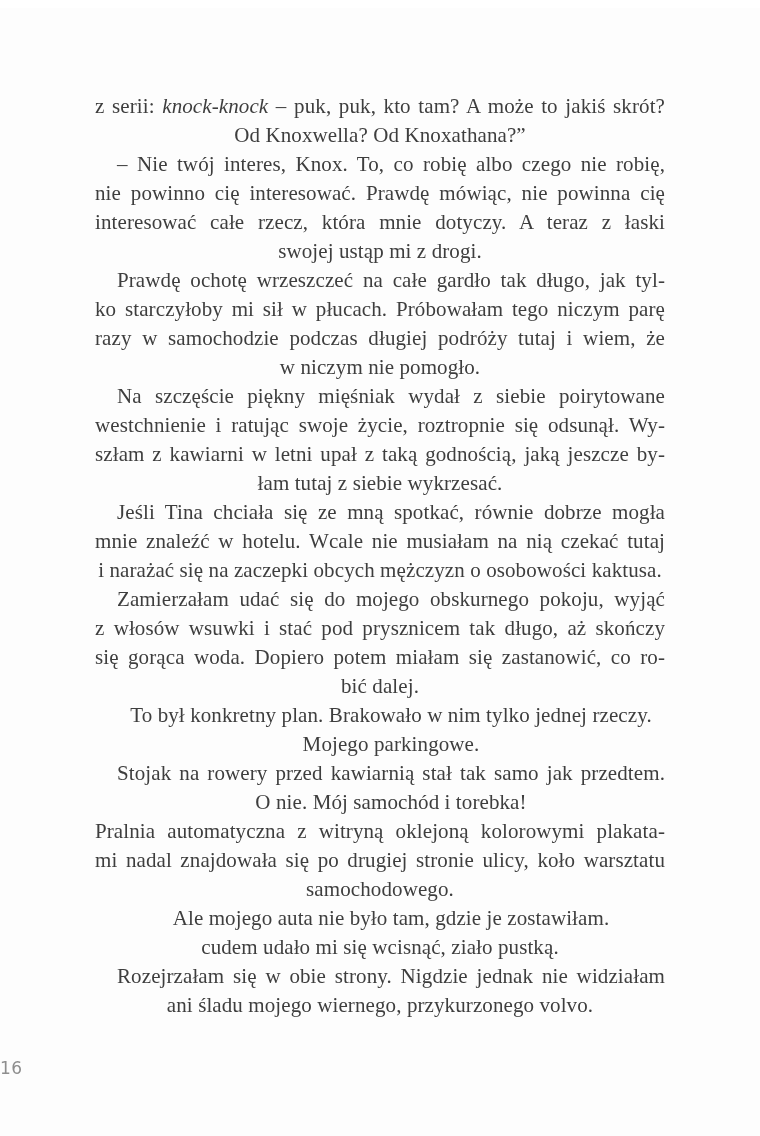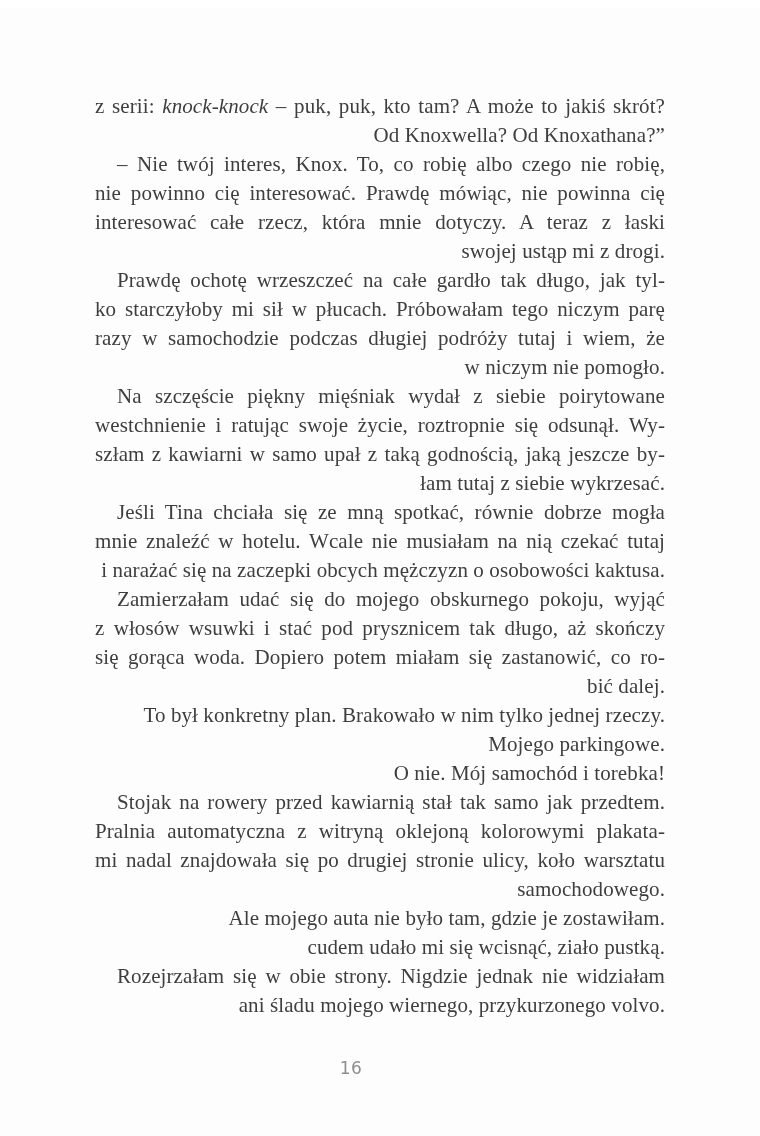--- a/index.html
+++ b/index.html
@@ -27,76 +27,74 @@
     top: 84px;
     width: 570px;
     font-size: 21px;
     line-height: 29px;
     letter-spacing: 0.1px;
   }
   .line {
     height: 29px;
     overflow: hidden;
     white-space: nowrap;
-    text-align: right;
+    text-align: center;
   }
   .line.just {
     white-space: normal;
     text-align: justify;
     text-align-last: justify;
   }
   .line.ind {
     padding-left: 22px;
   }
   .line i {
     font-style: italic;
   }
   .page-number {
     position: absolute;
     left: 0;
     top: 1050px;
     width: 616px;
-    text-align: center;
     font-family: "DejaVu Sans", sans-serif;
     font-size: 17px;
     letter-spacing: 0.5px;
     color: #8e8e8e;
-    margin-left: 43px;
   }
 </style>
 </head>
 <body>
 
 <div class="page" style="background: rgb(253, 253, 253); color: rgb(62, 62, 62);">
   <div class="text-block">
       <div class="line just"><span>z serii: </span><i>knock-knock</i><span> – puk, puk, kto tam? A może to jakiś skrót?</span></div>
       <div class="line"><span>Od Knoxwella? Od Knoxathana?”</span></div>
       <div class="line ind just"><span>– Nie twój interes, Knox. To, co robię albo czego nie robię,</span></div>
       <div class="line just"><span>nie powinno cię interesować. Prawdę mówiąc, nie powinna cię</span></div>
       <div class="line just"><span>interesować całe rzecz, która mnie dotyczy. A teraz z łaski</span></div>
       <div class="line"><span>swojej ustąp mi z drogi.</span></div>
       <div class="line ind just"><span>Prawdę ochotę wrzeszczeć na całe gardło tak długo, jak tyl-</span></div>
       <div class="line just"><span>ko starczyłoby mi sił w płucach. Próbowałam tego niczym parę</span></div>
       <div class="line just"><span>razy w samochodzie podczas długiej podróży tutaj i wiem, że</span></div>
       <div class="line"><span>w niczym nie pomogło.</span></div>
       <div class="line ind just"><span>Na szczęście piękny mięśniak wydał z siebie poirytowane</span></div>
       <div class="line just"><span>westchnienie i ratując swoje życie, roztropnie się odsunął. Wy-</span></div>
-      <div class="line just"><span>szłam z kawiarni w samo upał z taką godnością, jaką jeszcze by-</span></div>
+      <div class="line just"><span>szłam z kawiarni w letni upał z taką godnością, jaką jeszcze by-</span></div>
       <div class="line"><span>łam tutaj z siebie wykrzesać.</span></div>
       <div class="line ind just"><span>Jeśli Tina chciała się ze mną spotkać, równie dobrze mogła</span></div>
       <div class="line just"><span>mnie znaleźć w hotelu. Wcale nie musiałam na nią czekać tutaj</span></div>
       <div class="line"><span>i narażać się na zaczepki obcych mężczyzn o osobowości kaktusa.</span></div>
       <div class="line ind just"><span>Zamierzałam udać się do mojego obskurnego pokoju, wyjąć</span></div>
       <div class="line just"><span>z włosów wsuwki i stać pod prysznicem tak długo, aż skończy</span></div>
       <div class="line just"><span>się gorąca woda. Dopiero potem miałam się zastanowić, co ro-</span></div>
       <div class="line"><span>bić dalej.</span></div>
       <div class="line ind"><span>To był konkretny plan. Brakowało w nim tylko jednej rzeczy.</span></div>
       <div class="line ind"><span>Mojego parkingowe.</span></div>
+      <div class="line ind just"><span>Stojak na rowery przed kawiarnią stał tak samo jak przedtem.</span></div>
       <div class="line ind"><span>O nie. Mój samochód i torebka!</span></div>
-      <div class="line ind just"><span>Stojak na rowery przed kawiarnią stał tak samo jak przedtem.</span></div>
       <div class="line just"><span>Pralnia automatyczna z witryną oklejoną kolorowymi plakata-</span></div>
       <div class="line just"><span>mi nadal znajdowała się po drugiej stronie ulicy, koło warsztatu</span></div>
       <div class="line"><span>samochodowego.</span></div>
       <div class="line ind"><span>Ale mojego auta nie było tam, gdzie je zostawiłam.</span></div>
       <div class="line"><span>cudem udało mi się wcisnąć, ziało pustką.</span></div>
       <div class="line ind just"><span>Rozejrzałam się w obie strony. Nigdzie jednak nie widziałam</span></div>
       <div class="line"><span>ani śladu mojego wiernego, przykurzonego volvo.</span></div>
     </div>
   <div class="page-number" style="color: rgb(142, 142, 142);">16</div>
 </div>

